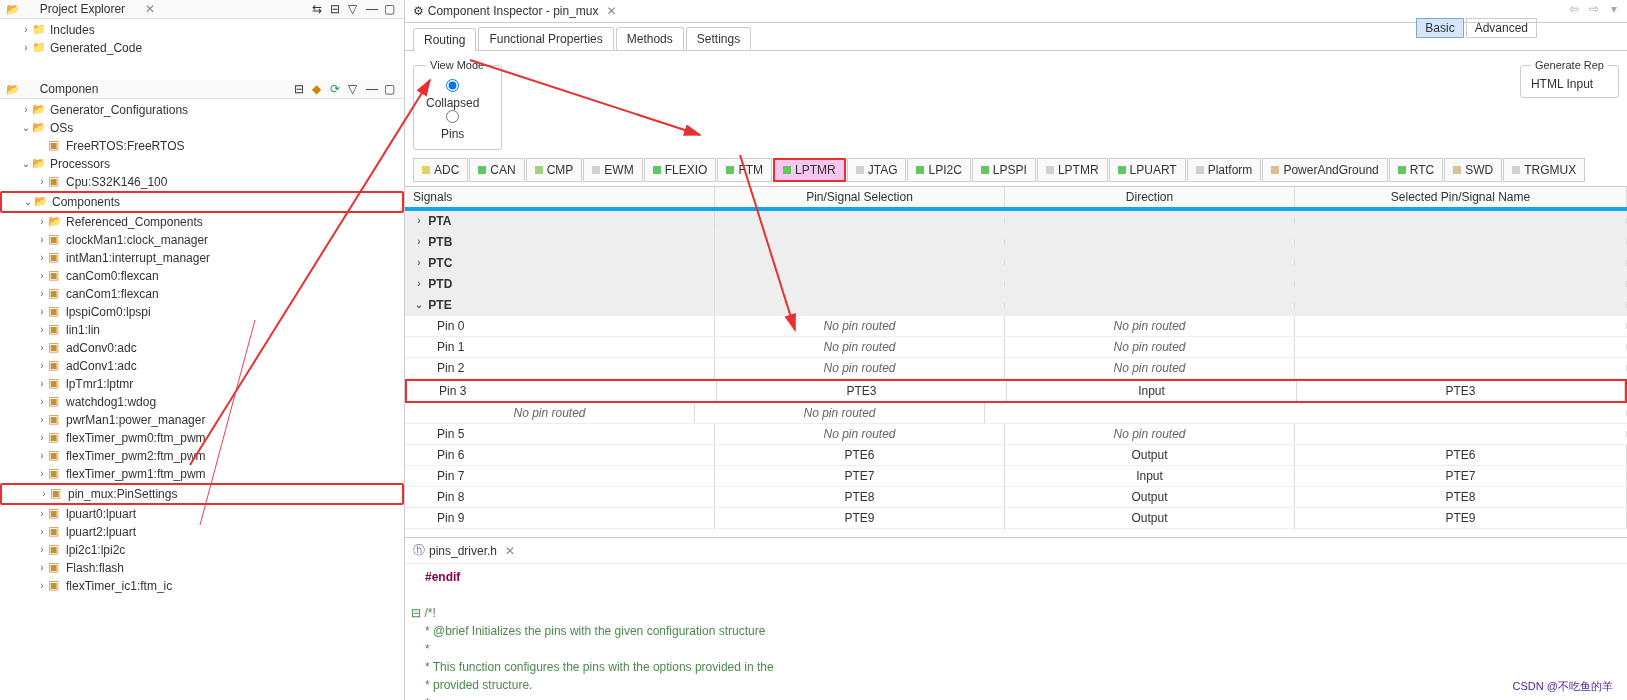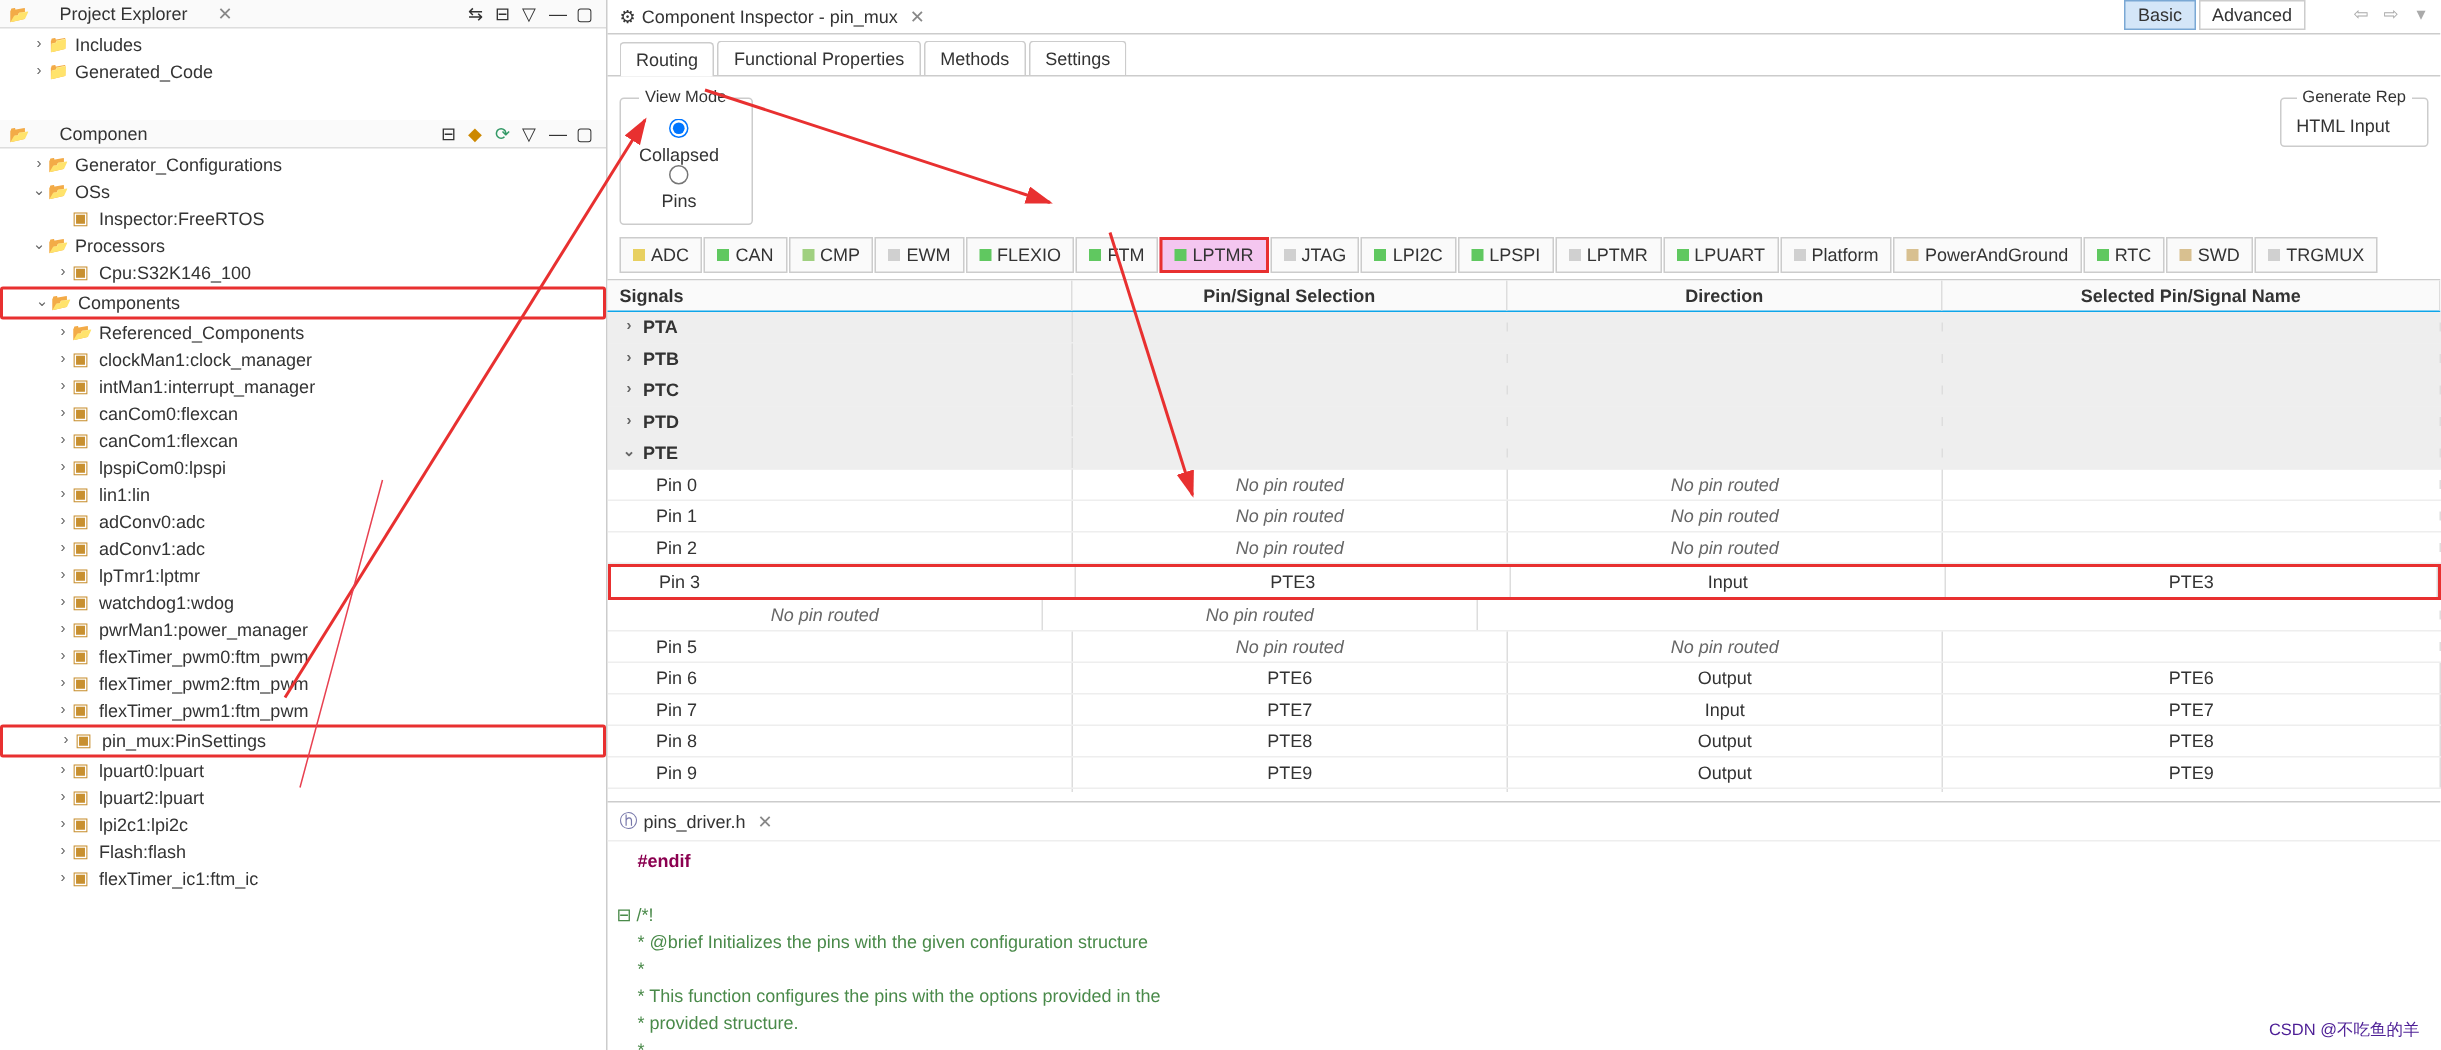--- a/index.html
+++ b/index.html
@@ -20,42 +20,42 @@
 .tree-label { }
 .toolbar-icons { display: flex; gap: 4px; }
 .toolbar-icons span { width: 14px; height: 14px; display: inline-block; cursor: pointer; }
 
 .highlight-red { border: 2px solid #e83030; border-radius: 2px; }
 
 
 .main { flex: 1; display: flex; flex-direction: column; position: relative; }
 .main-tab { display: flex; align-items: center; padding: 4px 8px; border-bottom: 1px solid #ccc; gap: 4px; }
 .main-tab .close { color: #888; cursor: pointer; margin-left: 4px; }
-.basic-adv { position: absolute; top: 0; right: 90px; display: flex; gap: 2px; }
+.basic-adv { position: absolute; top: 18px; right: 90px; display: flex; gap: 2px; }
 .basic-adv span { padding: 2px 8px; border: 1px solid #ccc; cursor: pointer; }
 .basic-adv .active { background: #d4e6f8; border-color: #7aa8d4; }
 .nav-arrows { position: absolute; top: 2px; right: 4px; display: flex; gap: 2px; }
 .nav-arrows span { width: 18px; height: 18px; display: inline-block; text-align: center; color: #aaa; cursor: pointer; }
 
 .sub-tabs { display: flex; padding: 4px 8px 0 8px; border-bottom: 1px solid #ccc; }
 .sub-tab { padding: 4px 10px; border: 1px solid #ccc; border-bottom: none; margin-right: 2px; background: #fff; cursor: pointer; border-radius: 3px 3px 0 0; }
 .sub-tab.active { background: #fff; position: relative; top: 1px; }
 
 .options-row { display: flex; align-items: flex-start; padding: 8px; gap: 20px; }
 .fieldset { border: 1px solid #ccc; padding: 8px 12px; border-radius: 3px; position: relative; }
 .fieldset legend { font-size: 11px; padding: 0 4px; }
 .radio-opt, .check-opt { display: flex; align-items: center; gap: 4px; margin-right: 10px; flex-direction: column; }
 .generate-box { margin-left: auto; border: 1px solid #ccc; border-radius: 3px; padding: 6px 10px; }
 
 .filter-tabs { display: flex; padding: 0 8px 4px 8px; border-bottom: 1px solid #ccc; flex-wrap: wrap; gap: 1px; }
 .filter-tab { padding: 3px 8px; border: 1px solid #ccc; cursor: pointer; display: flex; align-items: center; gap: 4px; background: #fafafa; }
 .filter-tab .swatch { width: 8px; height: 8px; display: inline-block; }
 .filter-tab.gpio-active { background: #f4c6f0; border: 2px solid #e83030; }
 
-.grid-header { display: flex; background: #fafafa; border-bottom: 1px solid #0ea5e9; font-weight: bold; justify-content: center; }
+.grid-header { display: flex; background: #fafafa; border-bottom: 4px solid #0ea5e9; font-weight: normal; justify-content: center; }
 .grid-header > div, .grid-row > div { padding: 3px 8px; border-right: 1px solid #ddd; }
 .col-sig { width: 310px; }
 .col-pin { width: 290px; text-align: center; }
 .col-dir { width: 290px; text-align: center; }
 .col-sel { flex: 1; text-align: center; }
 
 .grid-body { overflow-y: auto; flex: 0 0 auto; max-height: 320px; }
 .grid-row { display: flex; border-bottom: 1px solid #eee; align-items: center; }
 .grid-row .col-sig { display: flex; align-items: center; }
 .grid-row.group { background: #eee; font-weight: bold; }
@@ -145,21 +145,21 @@
             <span class="tree-indent"></span>
             <span class="tree-toggle">⌄</span>
             <span class="tree-icon ic-folder-open"></span>
             <span class="tree-label">OSs</span>
           </div>
           <div class="tree-item">
             <span class="tree-indent"></span>
             <span class="tree-indent"></span>
             <span class="tree-toggle"> </span>
             <span class="tree-icon ic-comp"></span>
-            <span class="tree-label">Inspector:FreeRTOS</span>
+            <span class="tree-label">FreeRTOS:FreeRTOS</span>
           </div>
           <div class="tree-item">
             <span class="tree-indent"></span>
             <span class="tree-toggle">⌄</span>
             <span class="tree-icon ic-folder-open"></span>
             <span class="tree-label">Processors</span>
           </div>
           <div class="tree-item">
             <span class="tree-indent"></span>
             <span class="tree-indent"></span>

